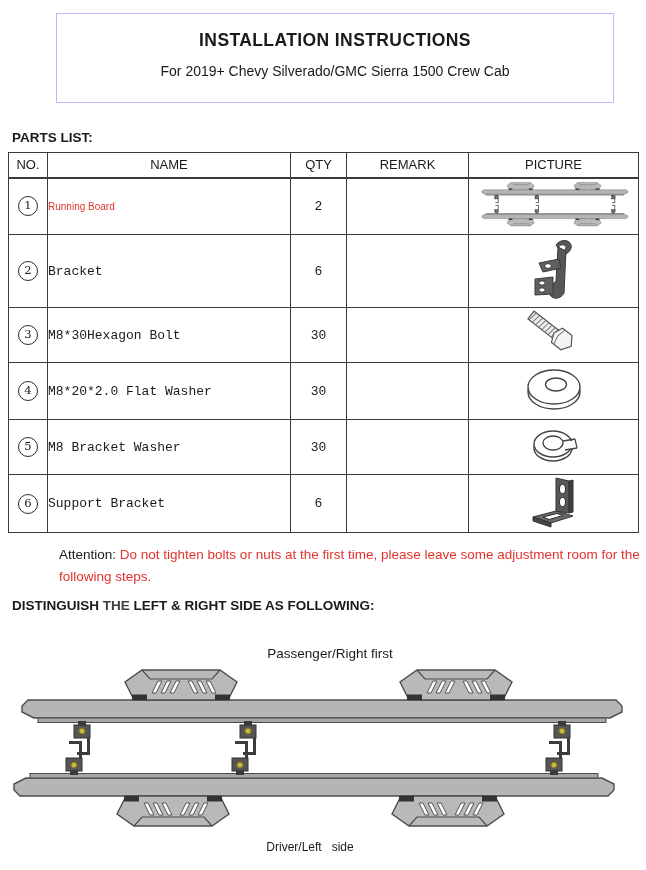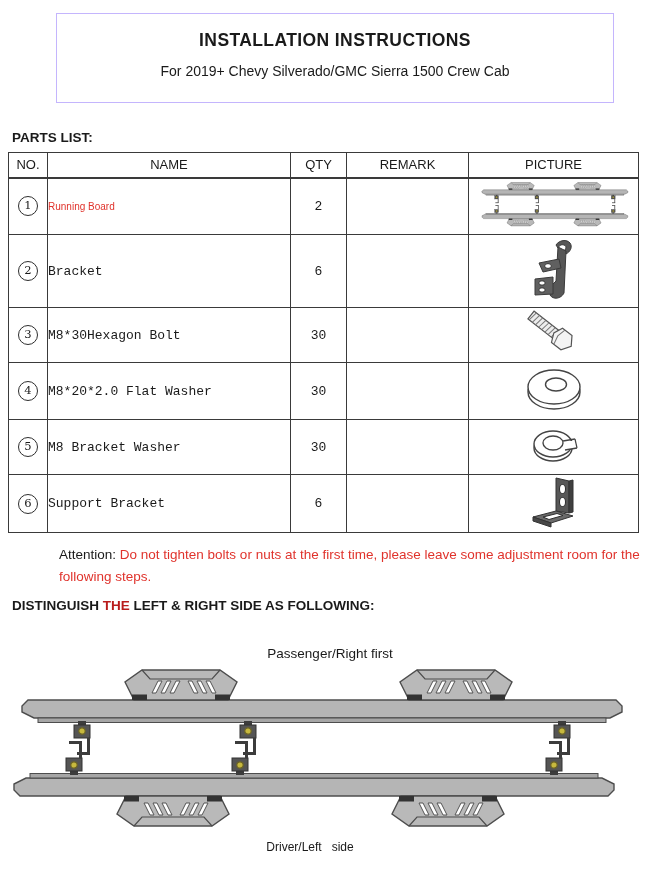--- a/index.html
+++ b/index.html
@@ -33,21 +33,21 @@
   tr.row-6 td.name-cell{font-size:13px;}
   td.qty-cell{font-family:"Liberation Mono",monospace;font-size:14px;}
   .circle-num{
     display:inline-block;width:18px;height:18px;line-height:17px;border:1.2px solid #2e2e2e;
     border-radius:50%;font-family:"DejaVu Serif",serif;font-size:11.5px;text-align:center;
   }
   
   .attention{position:absolute;left:12px;top:544px;width:624px;font-size:13.5px;line-height:22px;margin-left:47px;}
   .attention .red{color:#e0332c;}
   .distinguish{position:absolute;left:12px;top:598px;font-size:13.5px;font-weight:bold;}
-  .distinguish .red{color:#b91c1c;}
+  .distinguish .red{color:#404040;}
   
   .diagram-top-label{position:absolute;left:0;top:646px;width:646px;text-align:center;
     font-size:13.5px;padding-left:14px;box-sizing:border-box;}
   .diagram-bottom-label{position:absolute;left:0;top:840px;width:646px;text-align:center;
     font-size:12px;padding-right:26px;box-sizing:border-box;white-space:pre;}
   .diagram-svg{position:absolute;left:0;top:666px;}
   .defs-holder{position:absolute;width:0;height:0;overflow:hidden;}
 </style>
 </head>
 <body>

